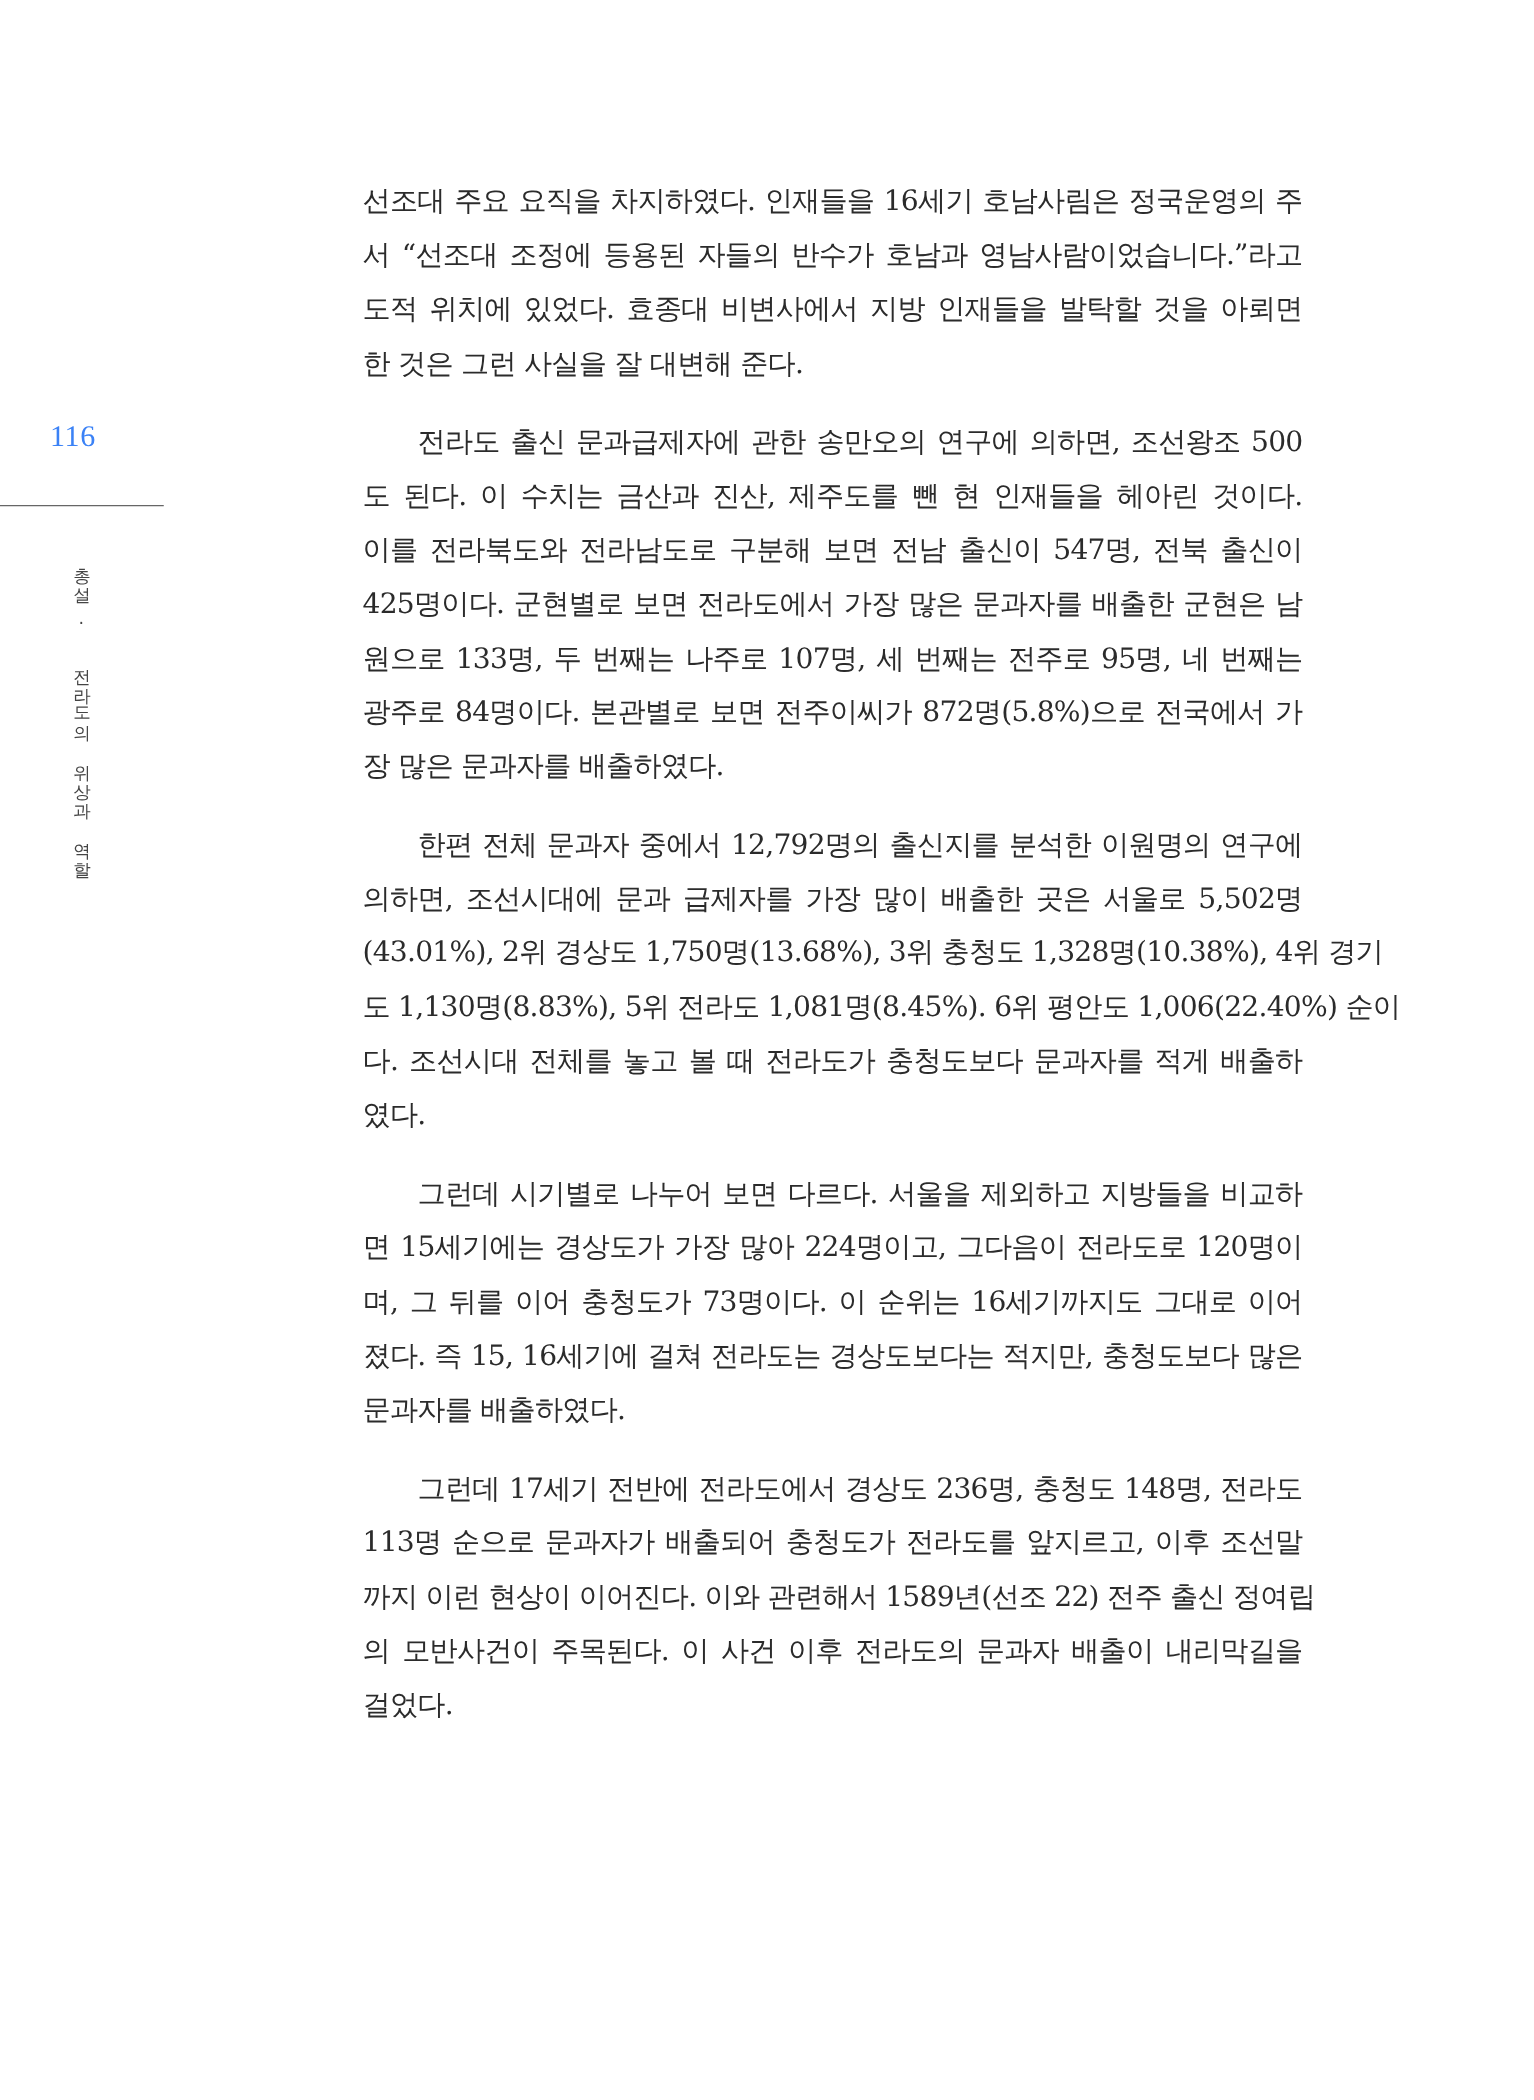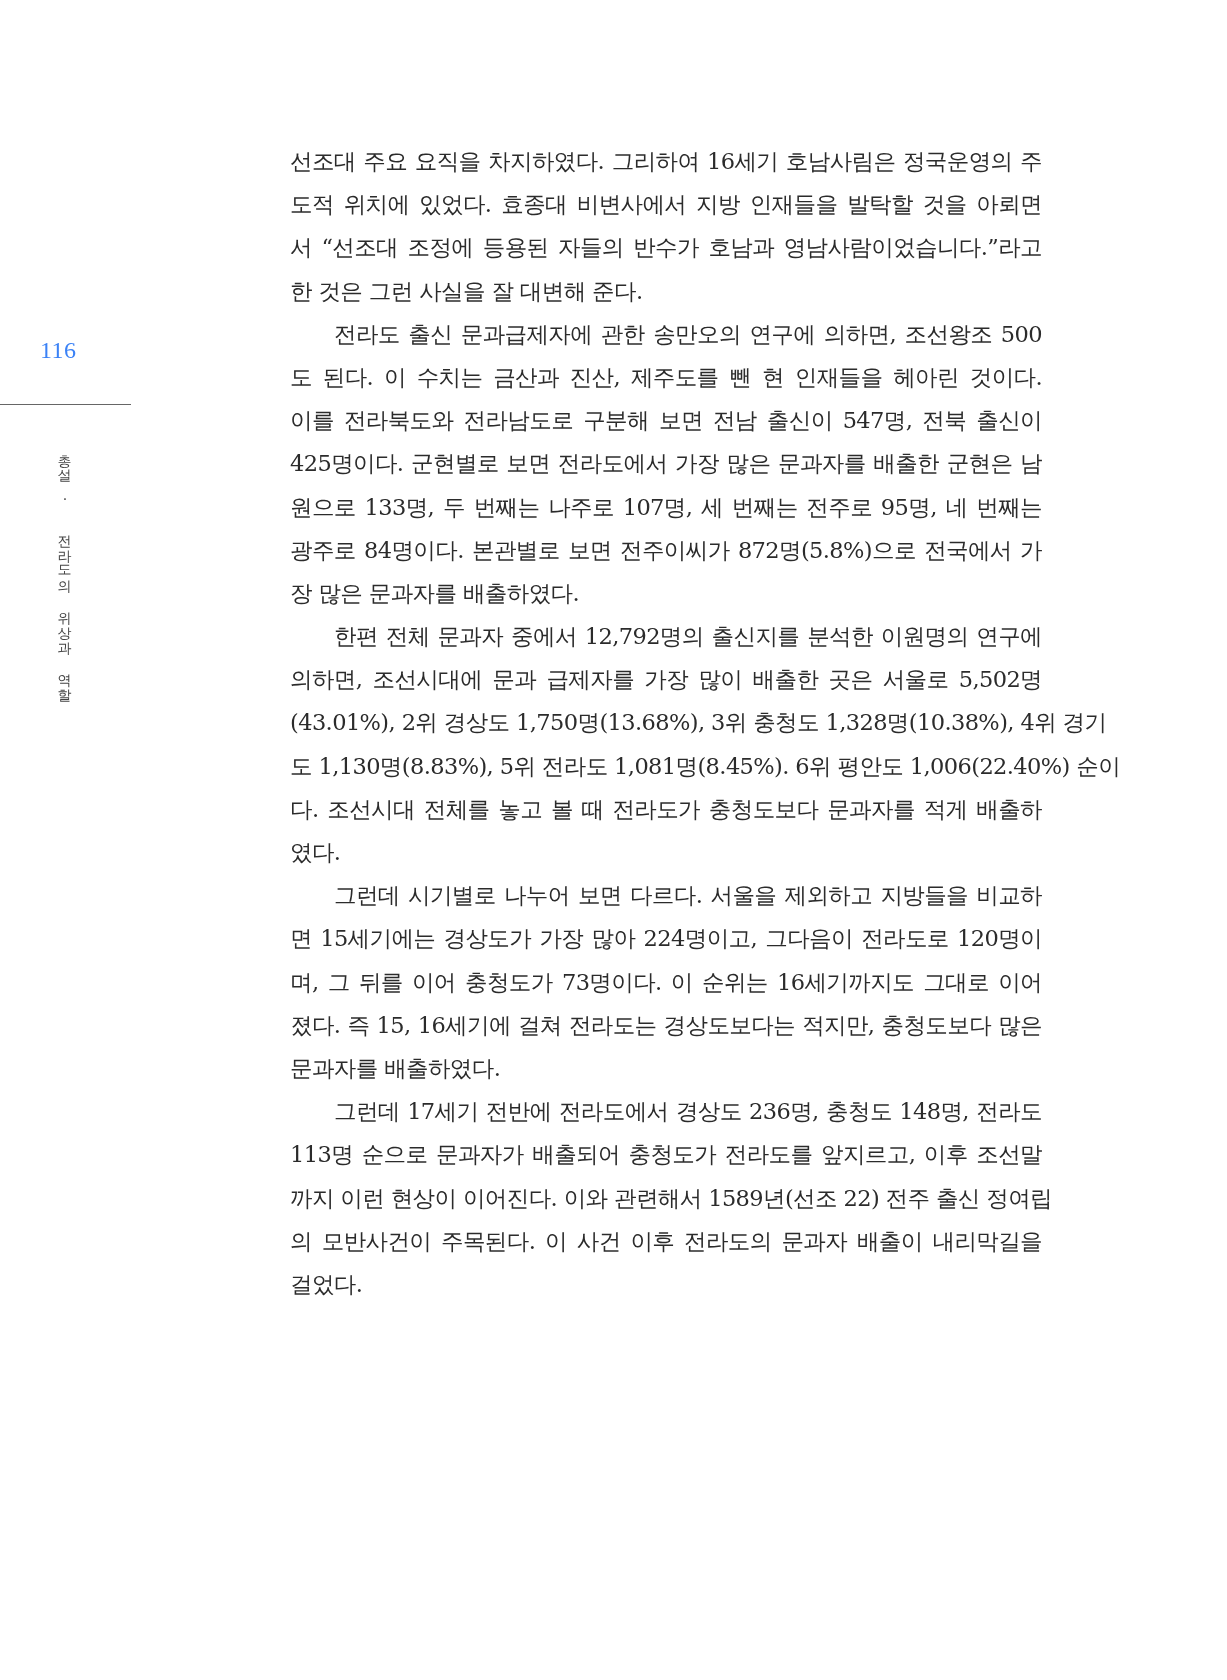--- a/index.html
+++ b/index.html
@@ -59,35 +59,36 @@
       white-space: nowrap;
       height: 43.2px;
       text-align: justify;
       text-align-last: justify;
     }
     .line.last {
       text-align-last: left;
     }
     .line.indent {
       padding-left: 44px;
+      margin-top: 20px;
     }
   </style>
 </head>
 <body>
 
 <div class="page-number">116</div>
 <div class="margin-rule"></div>
 <div class="running-head">총설 · 전라도의 위상과 역할</div>
 
 <div class="body-text">
 
   <div>
-    <span class="line">선조대 주요 요직을 차지하였다. 그리하여 16세기 호남사림은 정국운영의 주</span>
+    <span class="line">선조대 주요 요직을 차지하였다. 인재들을 16세기 호남사림은 정국운영의 주</span>
+    <span class="line">서 “선조대 조정에 등용된 자들의 반수가 호남과 영남사람이었습니다.”라고</span>
     <span class="line">도적 위치에 있었다. 효종대 비변사에서 지방 인재들을 발탁할 것을 아뢰면</span>
-    <span class="line">서 “선조대 조정에 등용된 자들의 반수가 호남과 영남사람이었습니다.”라고</span>
     <span class="line last">한 것은 그런 사실을 잘 대변해 준다.</span>
   </div>
 
   <div>
     <span class="line indent">전라도 출신 문과급제자에 관한 송만오의 연구에 의하면, 조선왕조 500</span>
     <span class="line">도 된다. 이 수치는 금산과 진산, 제주도를 뺀 현 인재들을 헤아린 것이다.</span>
     <span class="line">이를 전라북도와 전라남도로 구분해 보면 전남 출신이 547명, 전북 출신이</span>
     <span class="line">425명이다. 군현별로 보면 전라도에서 가장 많은 문과자를 배출한 군현은 남</span>
     <span class="line">원으로 133명, 두 번째는 나주로 107명, 세 번째는 전주로 95명, 네 번째는</span>
     <span class="line">광주로 84명이다. 본관별로 보면 전주이씨가 872명(5.8%)으로 전국에서 가</span>

